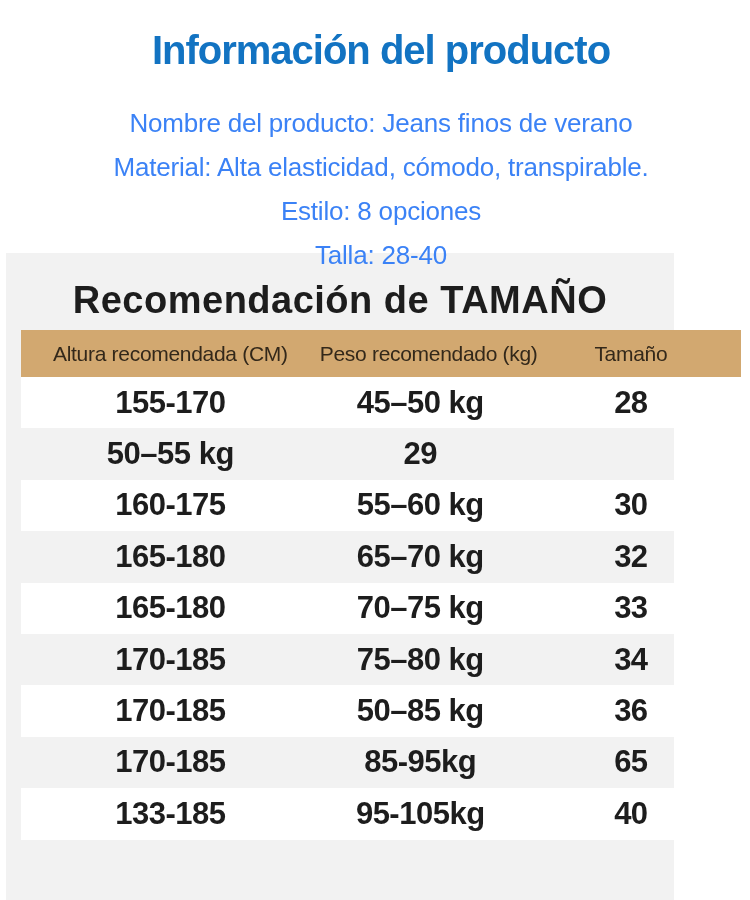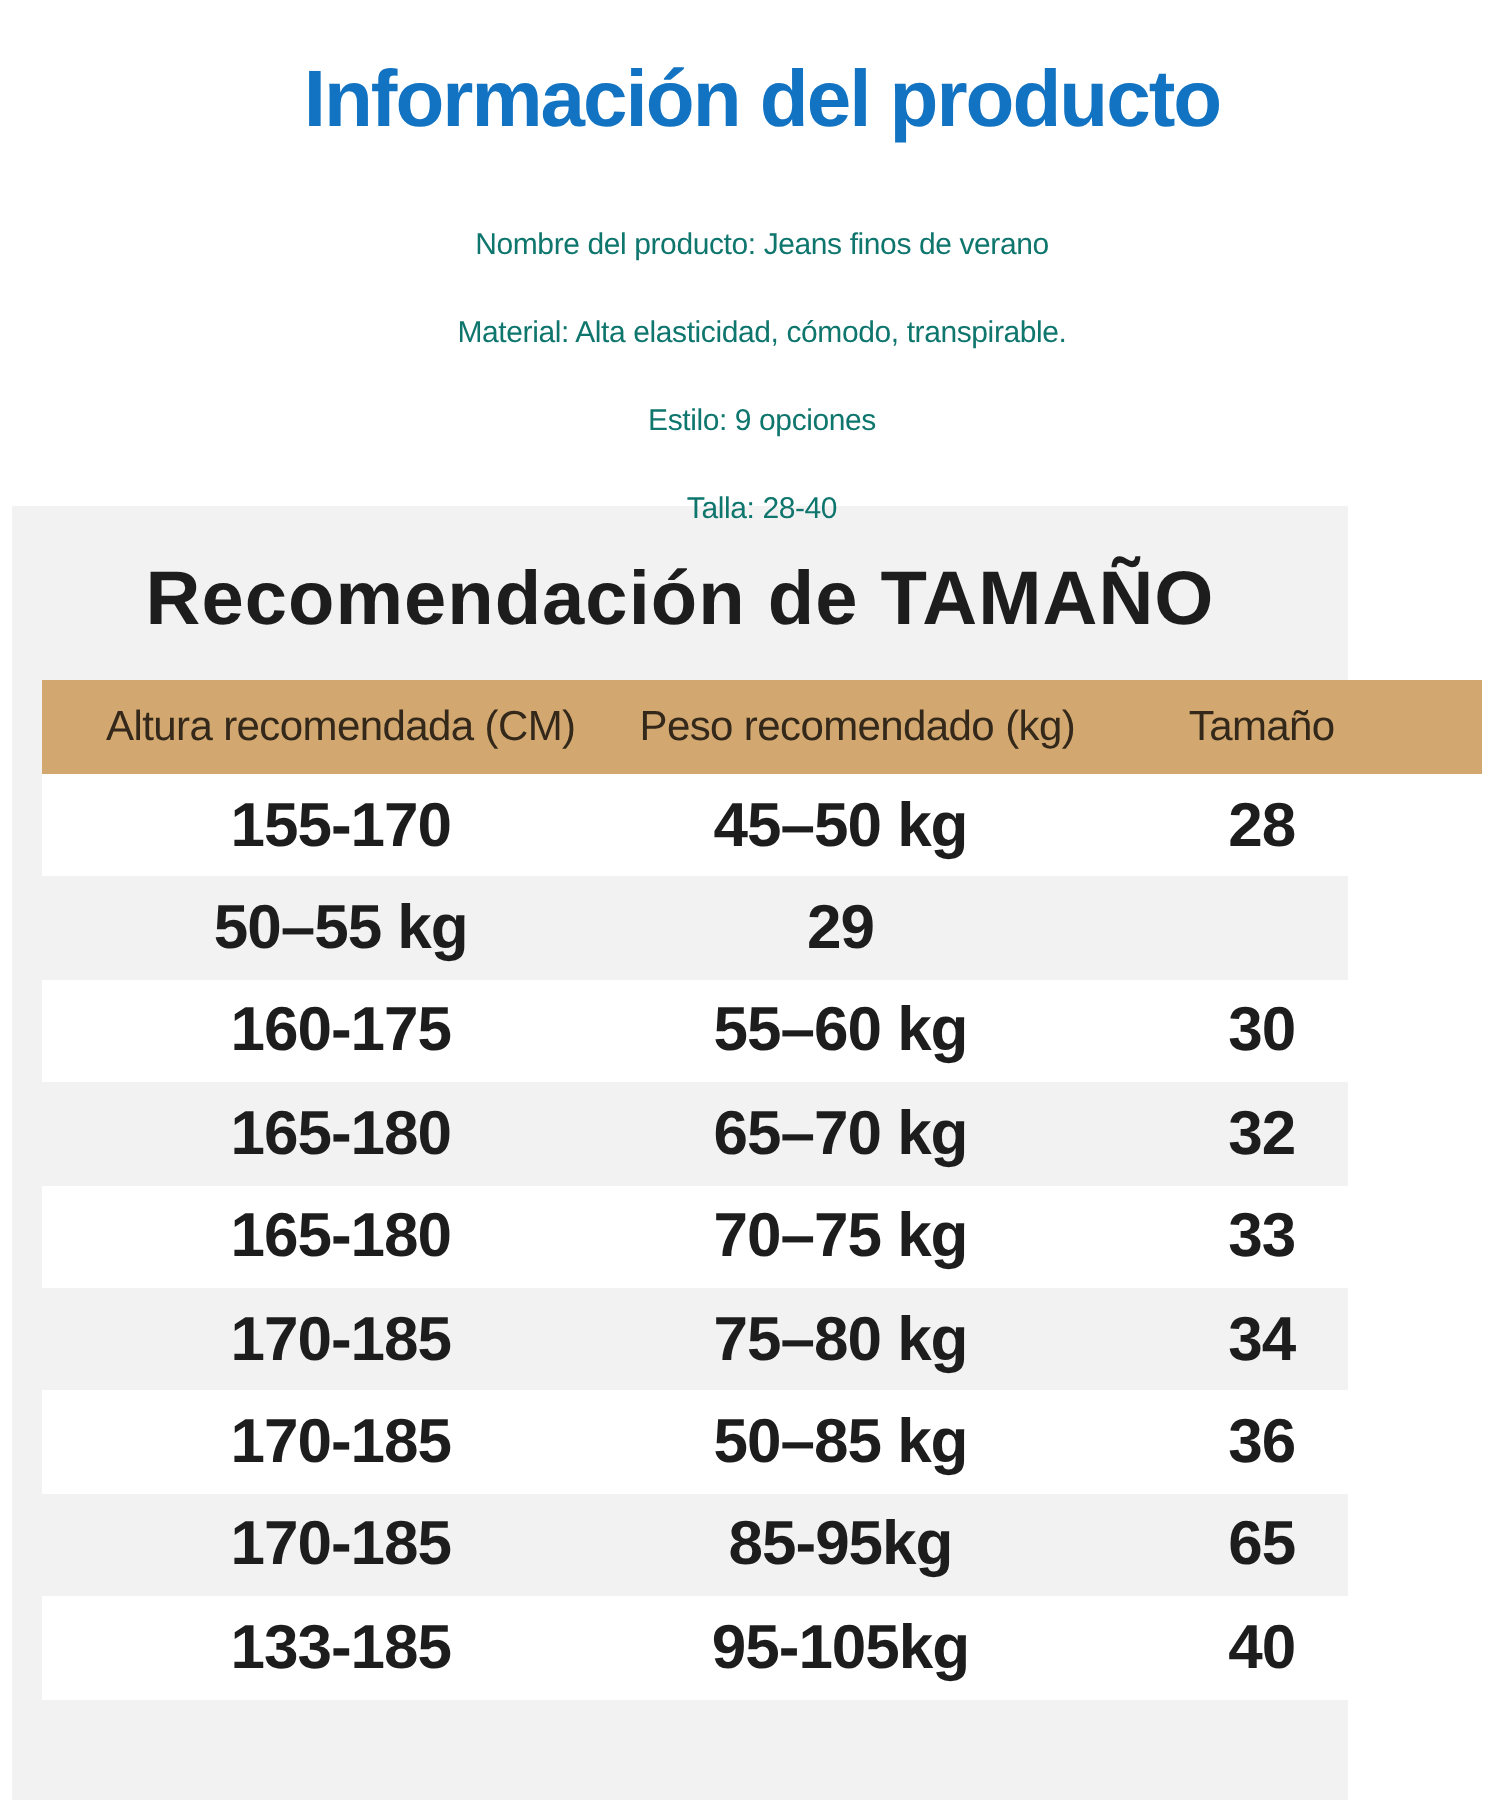--- a/index.html
+++ b/index.html
@@ -20,42 +20,42 @@
     font-size: 40px;
     font-weight: bold;
     letter-spacing: -1px;
     color: #1273c2;
     line-height: 50px;
   }
   .info-lines {
     margin-top: 20px;
   }
   .info-line {
-    font-size: 15px;
+    font-size: 26px;
     line-height: 38px;
-    color: #0f766e;
+    color: #3b82f6;
     letter-spacing: -0.2px;
   }
   
   .size-panel {
     width: 668px; height: 653px;
     background: #f2f2f2;
     padding: 0 12px;
   }
   .section-title {
     padding-top: 27px;
     text-align: center;
     font-size: 38px;
     font-weight: bold;
     letter-spacing: 0.5px;
     color: #1d1d1d;
     line-height: 41px;
   }
   .size-table {
-    margin-top: 13px;
+    margin-top: 3px;
     width: 726px;
   }
   .t-head {
     display: grid;
     grid-template-columns: 41% 29% 30%;
     align-items: center;
     height: 47px;
     background: #d2a870;
   }
   .t-head .cell {
@@ -84,21 +84,21 @@
   }
 </style>
 </head>
 <body>
 
 <div class="top-section">
   <div class="page-title">Información del producto</div>
   <div class="info-lines">
     <div class="info-line">Nombre del producto: Jeans finos de verano</div>
     <div class="info-line">Material: Alta elasticidad, cómodo, transpirable.</div>
-    <div class="info-line">Estilo: 9 opciones</div>
+    <div class="info-line">Estilo: 8 opciones</div>
     <div class="info-line">Talla: 28-40</div>
   </div>
 </div>
 
 <div class="size-panel">
   <div class="section-title">Recomendación de TAMAÑO</div>
 
   <div class="size-table">
     <div class="t-head">
       <div class="cell">Altura recomendada (CM)</div>

